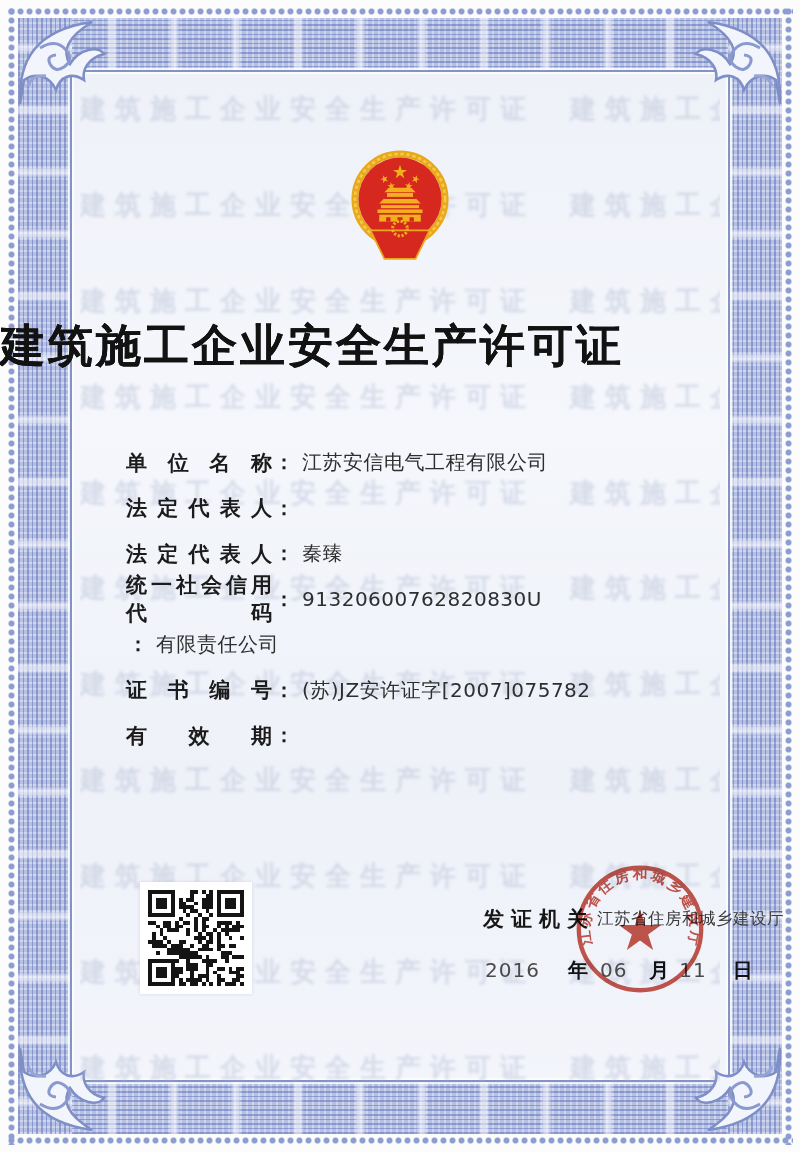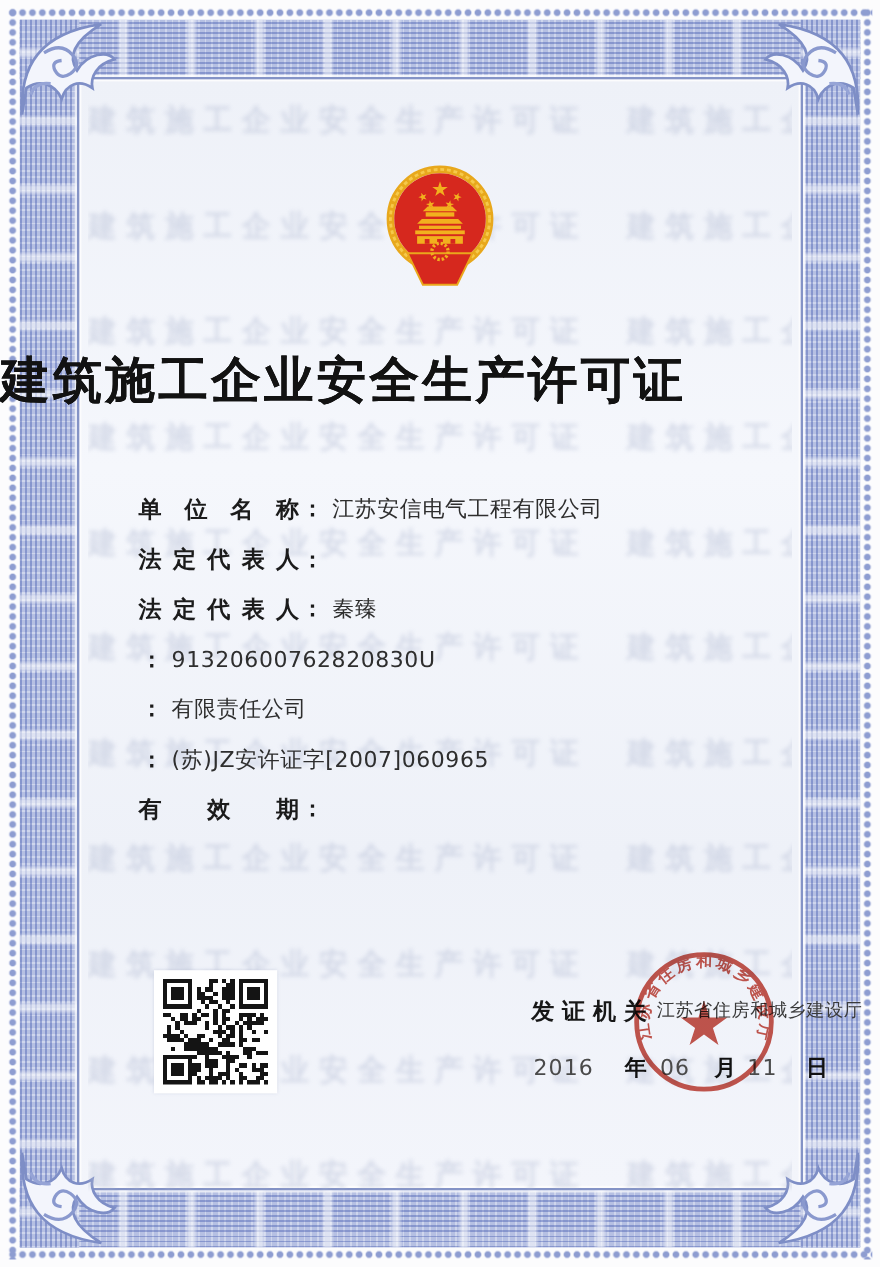--- a/index.html
+++ b/index.html
@@ -153,30 +153,32 @@
     <div class="frow">
       <span class="flabel">法定代表人</span>
         <span class="fcolon">：</span>
     </div>
     <div class="frow">
       <span class="flabel">法定代表人</span>
         <span class="fcolon">：</span>
         <span class="fvalue">秦臻</span>
     </div>
     <div class="frow">
+      <span class="flabel">统一社会信用代码</span>
         <span class="fcolon">：</span>
         <span class="fvalue">91320600762820830U</span>
     </div>
     <div class="frow">
         <span class="fcolon">：</span>
         <span class="fvalue">有限责任公司</span>
     </div>
     <div class="frow">
-        <span class="fcolon">：</span>
-        <span class="fvalue">(苏)JZ安许证字[2007]060965</span>
+      <span class="flabel">证书编号</span>
+        <span class="fcolon">：</span>
+        <span class="fvalue">(苏)JZ安许证字[2007]075782</span>
     </div>
     <div class="frow">
       <span class="flabel">有效期</span>
         <span class="fcolon">：</span>
     </div>
   </div>
 
   <div class="qr">
     <svg id="qr-svg" width="96" height="96" viewBox="0 0 100 100" shape-rendering="crispEdges">
         <rect x="0" y="0" width="4" height="4" fill="#141414"></rect>

